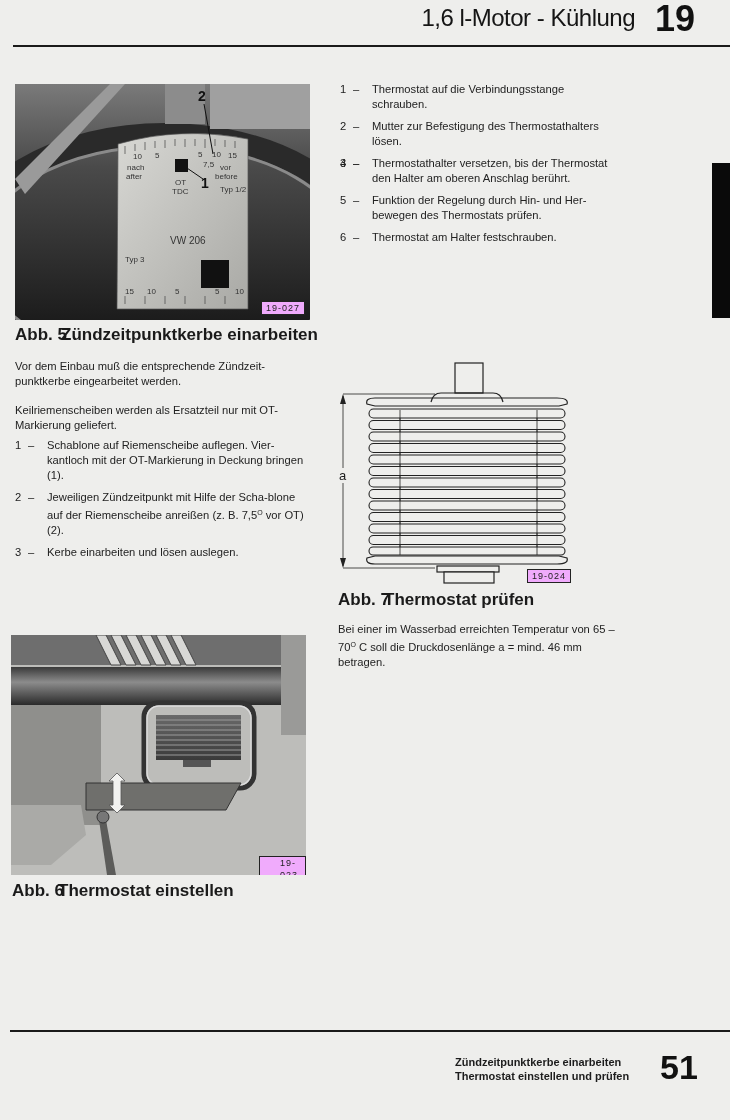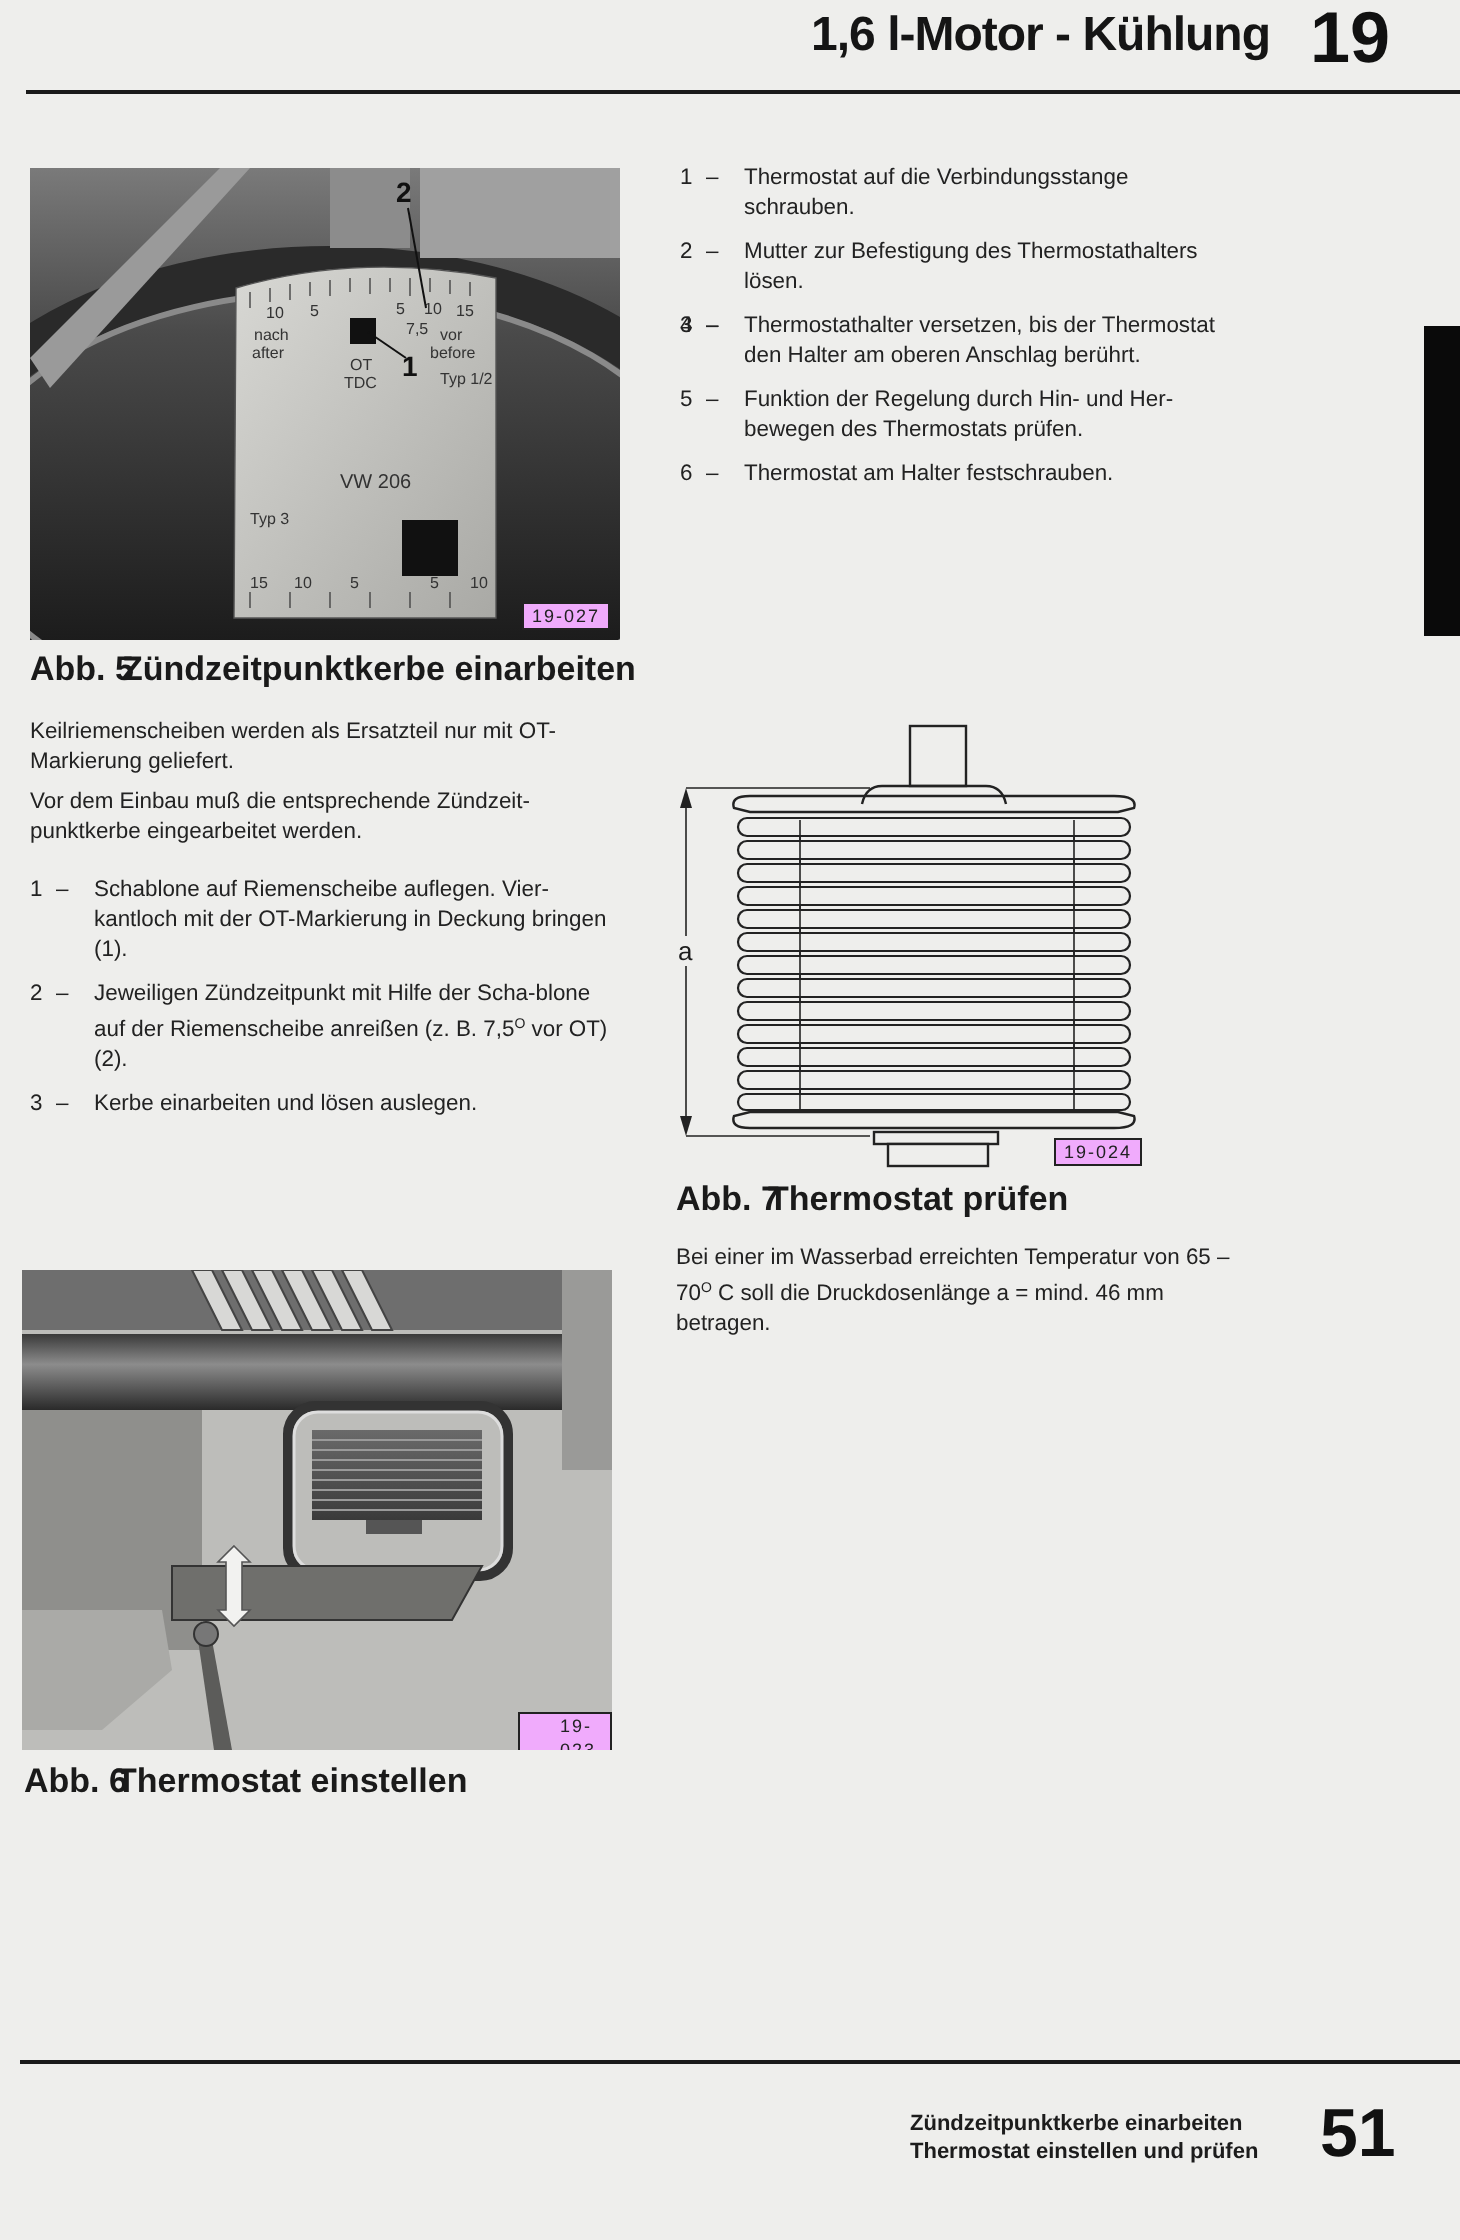--- a/index.html
+++ b/index.html
@@ -5,21 +5,21 @@
   html, body { margin:0; padding:0; }
   body {
     width:730px; height:1120px; position:relative; overflow:hidden;
     background:#eeeeec;
     font-family:"Liberation Sans", "DejaVu Sans", sans-serif;
     color:#1c1c1c;
   }
   .abs { position:absolute; }
   .header-title {
     left:300px; top:4px; width:335px; text-align:right;
-    font-size:24px; font-weight:bold; letter-spacing:-0.5px; color:#151515;
+    font-size:24px; font-weight:normal; letter-spacing:-0.5px; color:#151515;
   }
   .header-chapter {
     left:655px; top:-2px; font-size:36px; font-weight:bold; color:#111;
   }
   .rule { height:2px; background:#1a1a1a; }
   .thumb-tab { left:712px; top:163px; width:18px; height:155px; background:#0a0a0a; }
 
   .photo { overflow:hidden; background:#555; }
   .fig-id {
     position:absolute; border:1px solid #222; background:#f0abfc;
@@ -119,22 +119,22 @@
     <line x1="169" y1="82" x2="188" y2="95" stroke="#111" stroke-width="1"></line>
     <line x1="189" y1="20" x2="198" y2="70" stroke="#111" stroke-width="1"></line>
   </svg>
   <span class="fig-id" style="left:246px; top:217px;">19-027</span>
 </div>
 <div class="abs caption" style="left:15px; top:325px;">
   <span class="num">Abb. 5</span><span>Zündzeitpunktkerbe einarbeiten</span>
 </div>
 
 <div class="abs body-text" style="left:15px; top:359px; width:290px;">
+  <p style="margin-bottom:14px;">Vor dem Einbau muß die entsprechende Zündzeit-punktkerbe eingearbeitet werden.</p>
   <p>Keilriemenscheiben werden als Ersatzteil nur mit OT-Markierung geliefert.</p>
-  <p style="margin-bottom:14px;">Vor dem Einbau muß die entsprechende Zündzeit-punktkerbe eingearbeitet werden.</p>
   <ol class="steps">
     <li>
       <span class="n">1</span>
       <span class="dash">–</span>
       <span>Schablone auf Riemenscheibe auflegen. Vier-kantloch mit der OT-Markierung in Deckung bringen (1).</span>
     </li>
     <li>
       <span class="n">2</span>
       <span class="dash">–</span>
       <span>Jeweiligen Zündzeitpunkt mit Hilfe der Scha-blone auf der Riemenscheibe anreißen (z. B. 7,5</span><sup>O</sup><span> vor OT) (2).</span>

